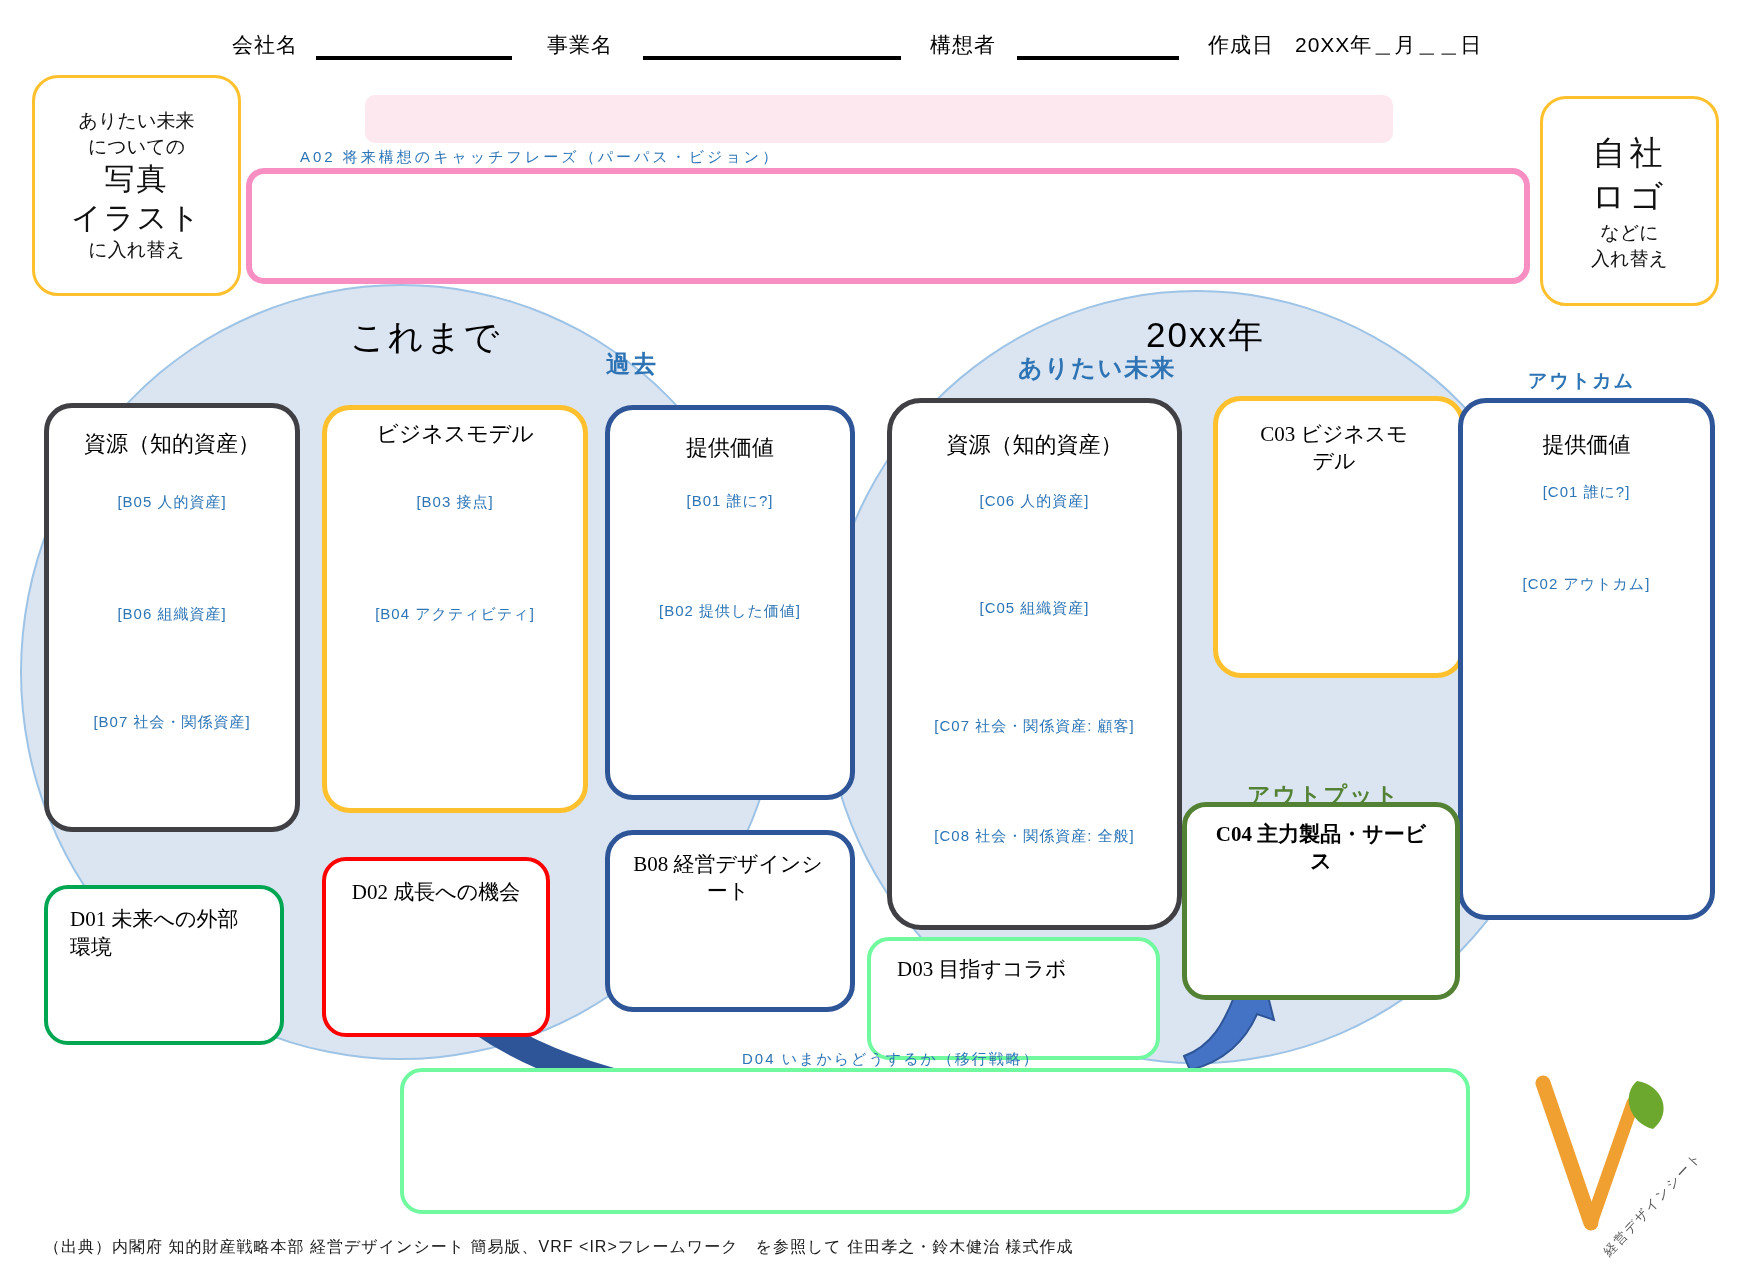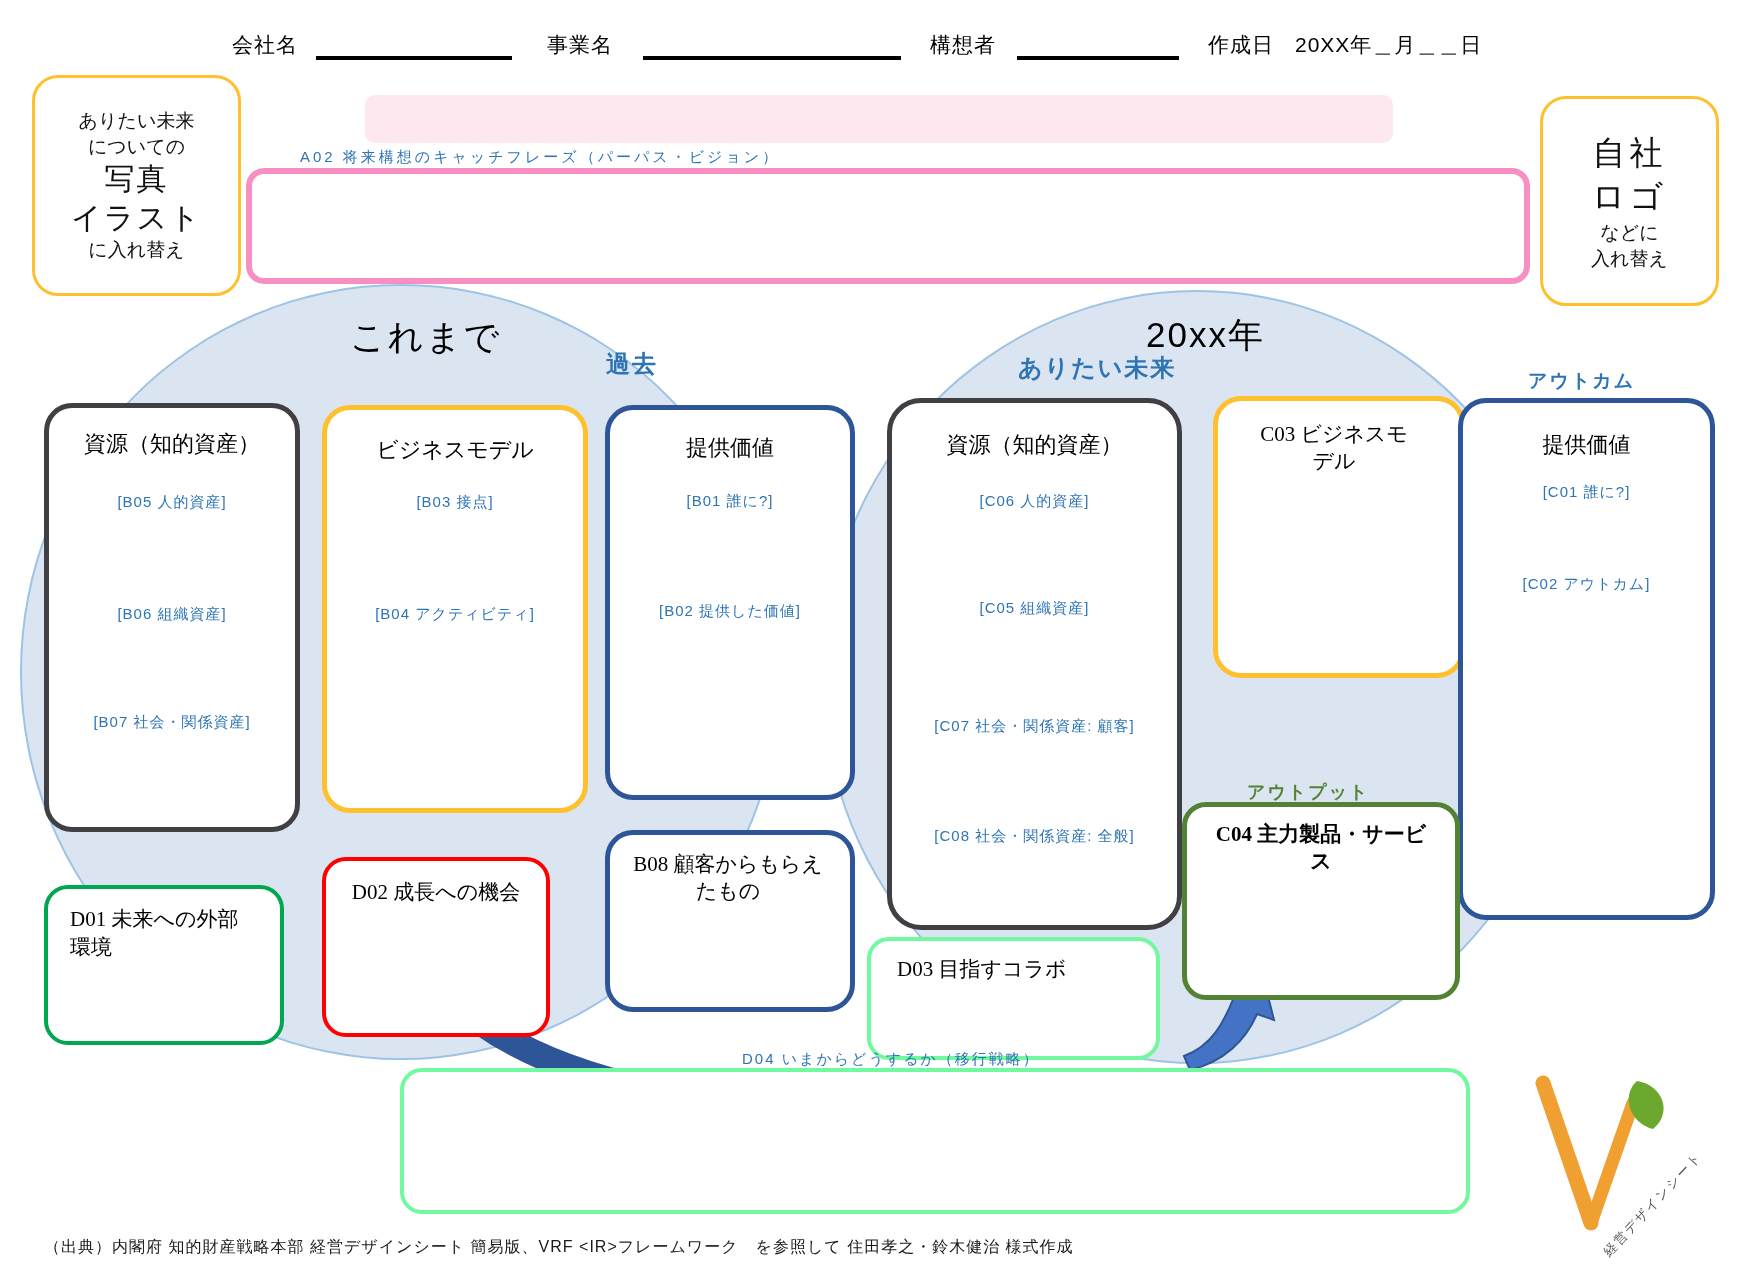--- a/index.html
+++ b/index.html
@@ -19,21 +19,21 @@
   .pink-fill{position:absolute;left:365px;top:95px;width:1028px;height:48px;background:#FCE8EE;border-radius:10px;}
   .blue-label{position:absolute;color:#2E75B6;font-size:15px;letter-spacing:3px;}
   .pink-box{position:absolute;left:246px;top:168px;width:1272px;height:104px;background:#fff;
             border:6px solid #F78FC3;border-radius:18px;}
   
   .ellipse{position:absolute;border-radius:50%;background:#DBE5F2;border:2px solid #9DC3E6;z-index:1;}
   
   .era{position:absolute;font-size:35px;color:#000;letter-spacing:2px;z-index:4;}
   .tag{position:absolute;font-size:24px;font-weight:bold;color:#2E74B5;letter-spacing:2px;z-index:4;}
   .tag-sm{position:absolute;font-size:19px;font-weight:bold;color:#2E74B5;letter-spacing:2px;z-index:4;}
-  .tag-green{position:absolute;font-size:18px;font-weight:bold;color:#548235;letter-spacing:2px;z-index:4;font-family:Liberation Serif, serif;}
+  .tag-green{position:absolute;font-size:23px;font-weight:bold;color:#548235;letter-spacing:2px;z-index:4;font-family:Liberation Serif, serif;}
   
   .card{position:absolute;background:#fff;border-radius:28px;z-index:3;}
   .card-title{position:absolute;left:0;width:100%;text-align:center;
               font-family:"Liberation Serif","DejaVu Serif",serif;font-size:22px;color:#000;line-height:1.3;}
   .card-title-left{position:absolute;font-family:"Liberation Serif","DejaVu Serif",serif;
                    font-size:21px;color:#000;line-height:1.35;text-align:left;}
   .item{position:absolute;left:0;width:100%;text-align:center;color:#2E75B6;font-size:15px;letter-spacing:1px;}
   
   .attribution{position:absolute;left:44px;top:1237px;font-size:16px;color:#1a1a1a;letter-spacing:1px;z-index:4;}
   svg.overlay{position:absolute;left:0;top:0;z-index:2;pointer-events:none;}
@@ -93,33 +93,33 @@
   <div class="tag-green" style="left:1247px;top:780px;">アウトプット</div>
 
   <div class="card" style="left:44px;top:403px;width:246px;height:419px;border:5px solid #3F3F44;">
     <div class="card-title" style="top:22px;">資源（知的資産）</div>
     <div class="item" style="top:85px;">[B05 人的資産]</div>
     <div class="item" style="top:197px;">[B06 組織資産]</div>
     <div class="item" style="top:305px;">[B07 社会・関係資産]</div>
   </div>
 
   <div class="card" style="left:322px;top:405px;width:256px;height:398px;border:5px solid #FFC02E;">
-    <div class="card-title" style="top:26px;">ビジネスモデル</div>
+    <div class="card-title" style="top:10px;">ビジネスモデル</div>
     <div class="item" style="top:83px;">[B03 接点]</div>
     <div class="item" style="top:195px;">[B04 アクティビティ]</div>
   </div>
 
   <div class="card" style="left:605px;top:405px;width:240px;height:385px;border:5px solid #2E5597;">
     <div class="card-title" style="top:24px;">提供価値</div>
     <div class="item" style="top:82px;">[B01 誰に?]</div>
     <div class="item" style="top:192px;">[B02 提供した価値]</div>
   </div>
 
   <div class="card" style="left:605px;top:830px;width:240px;height:172px;border:5px solid #2E5597;">
-    <div class="card-title" style="top:16px;left:20px;width:196px;font-size:21px;">B08 顧客からもらえたもの</div>
+    <div class="card-title" style="top:16px;left:20px;width:196px;font-size:21px;">B08 経営デザインシート</div>
   </div>
 
   <div class="card" style="left:887px;top:398px;width:285px;height:522px;border:5px solid #3F3F44;border-radius:34px;">
     <div class="card-title" style="top:28px;">資源（知的資産）</div>
     <div class="item" style="top:89px;">[C06 人的資産]</div>
     <div class="item" style="top:196px;">[C05 組織資産]</div>
     <div class="item" style="top:314px;">[C07 社会・関係資産: 顧客]</div>
     <div class="item" style="top:424px;">[C08 社会・関係資産: 全般]</div>
   </div>
 

